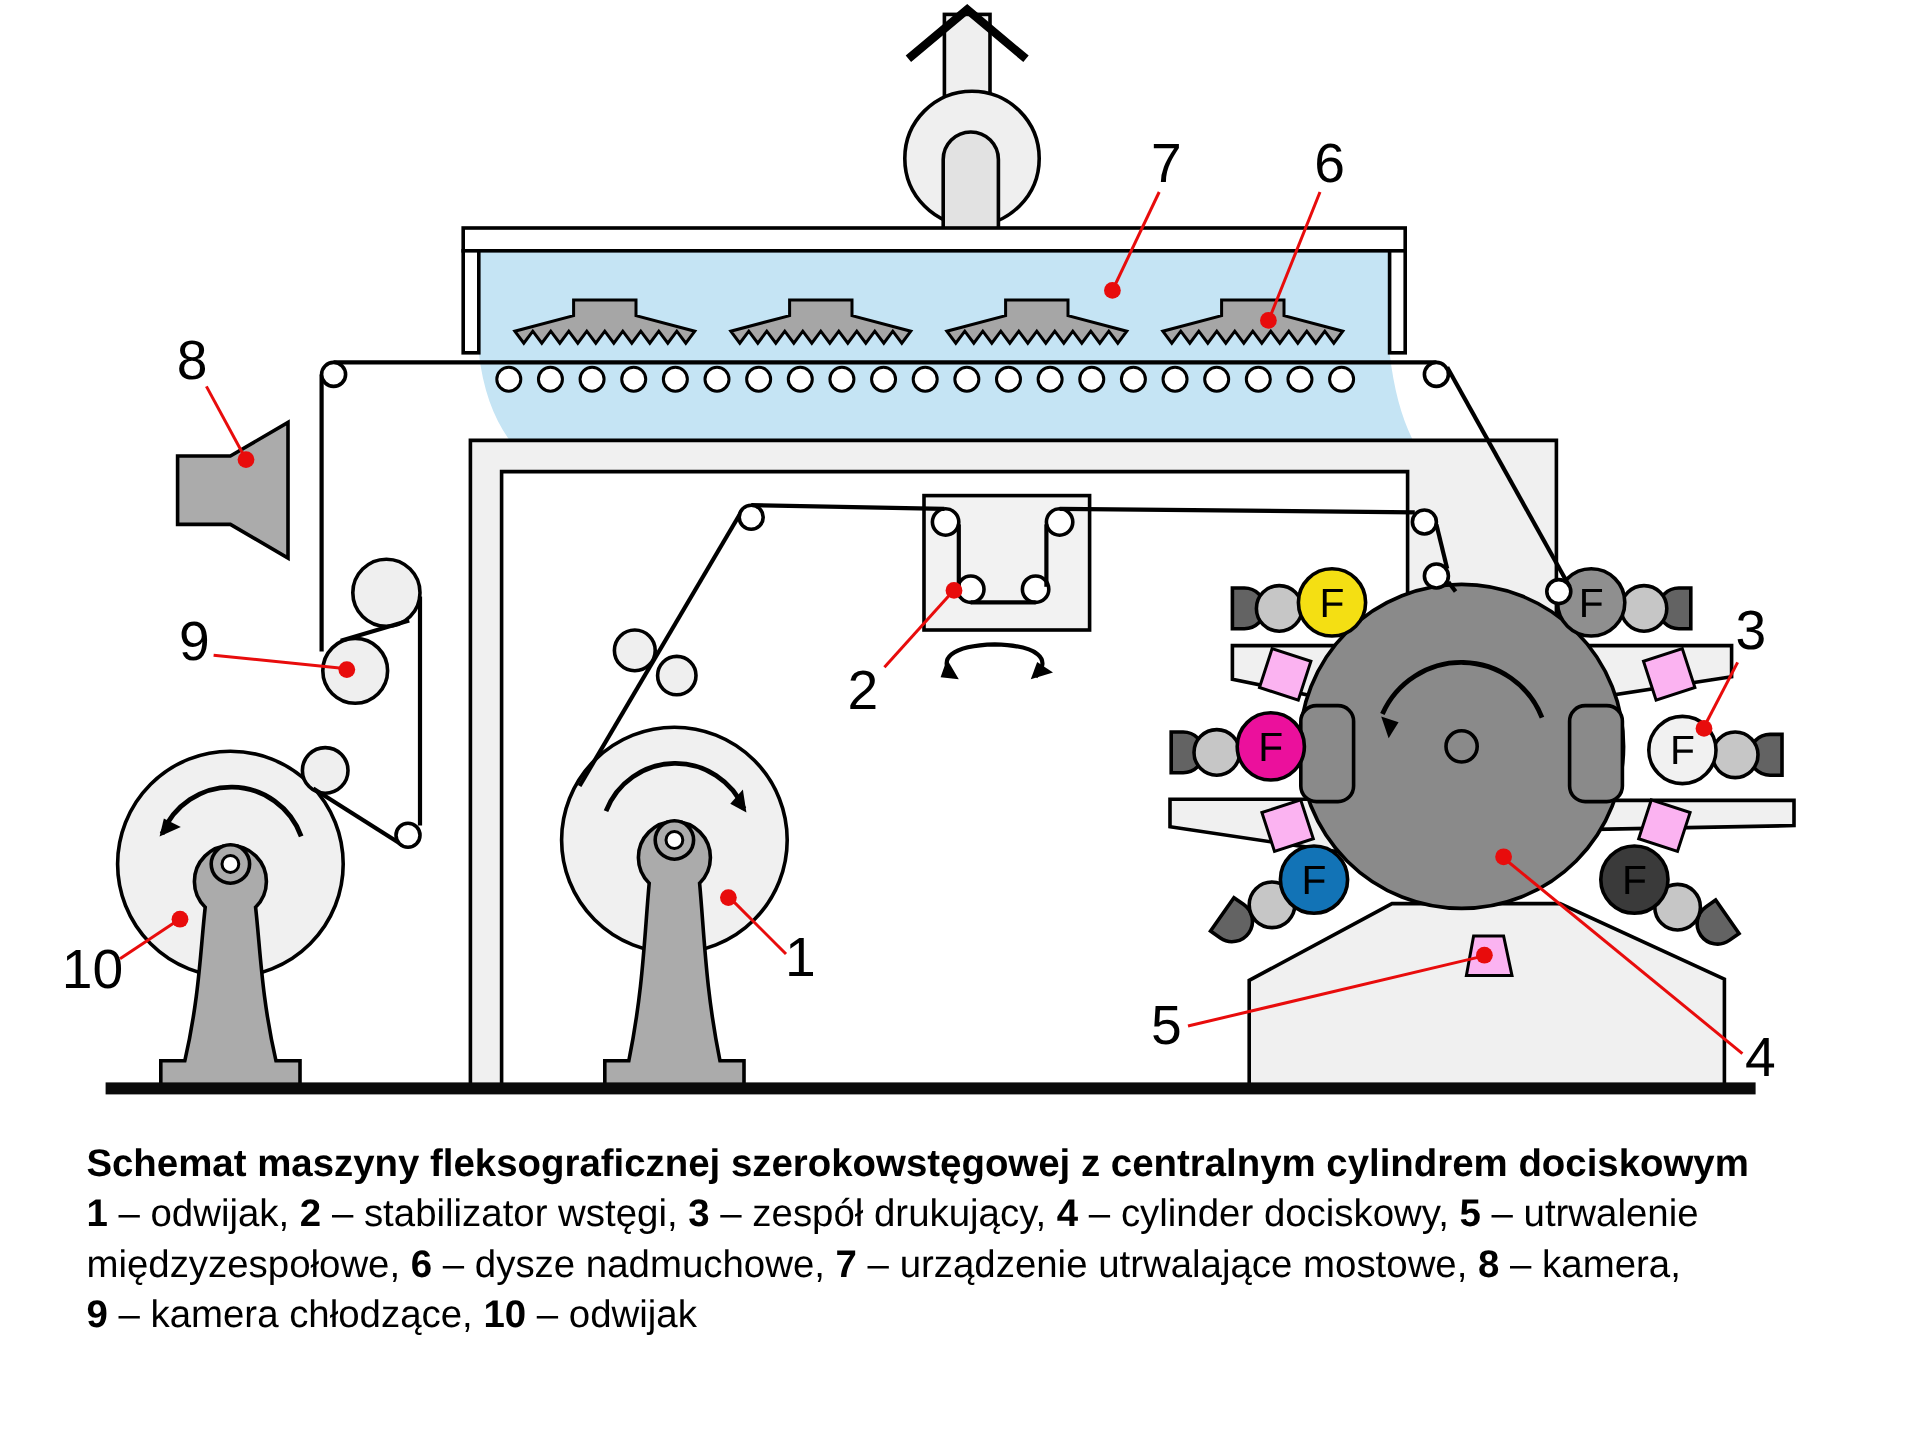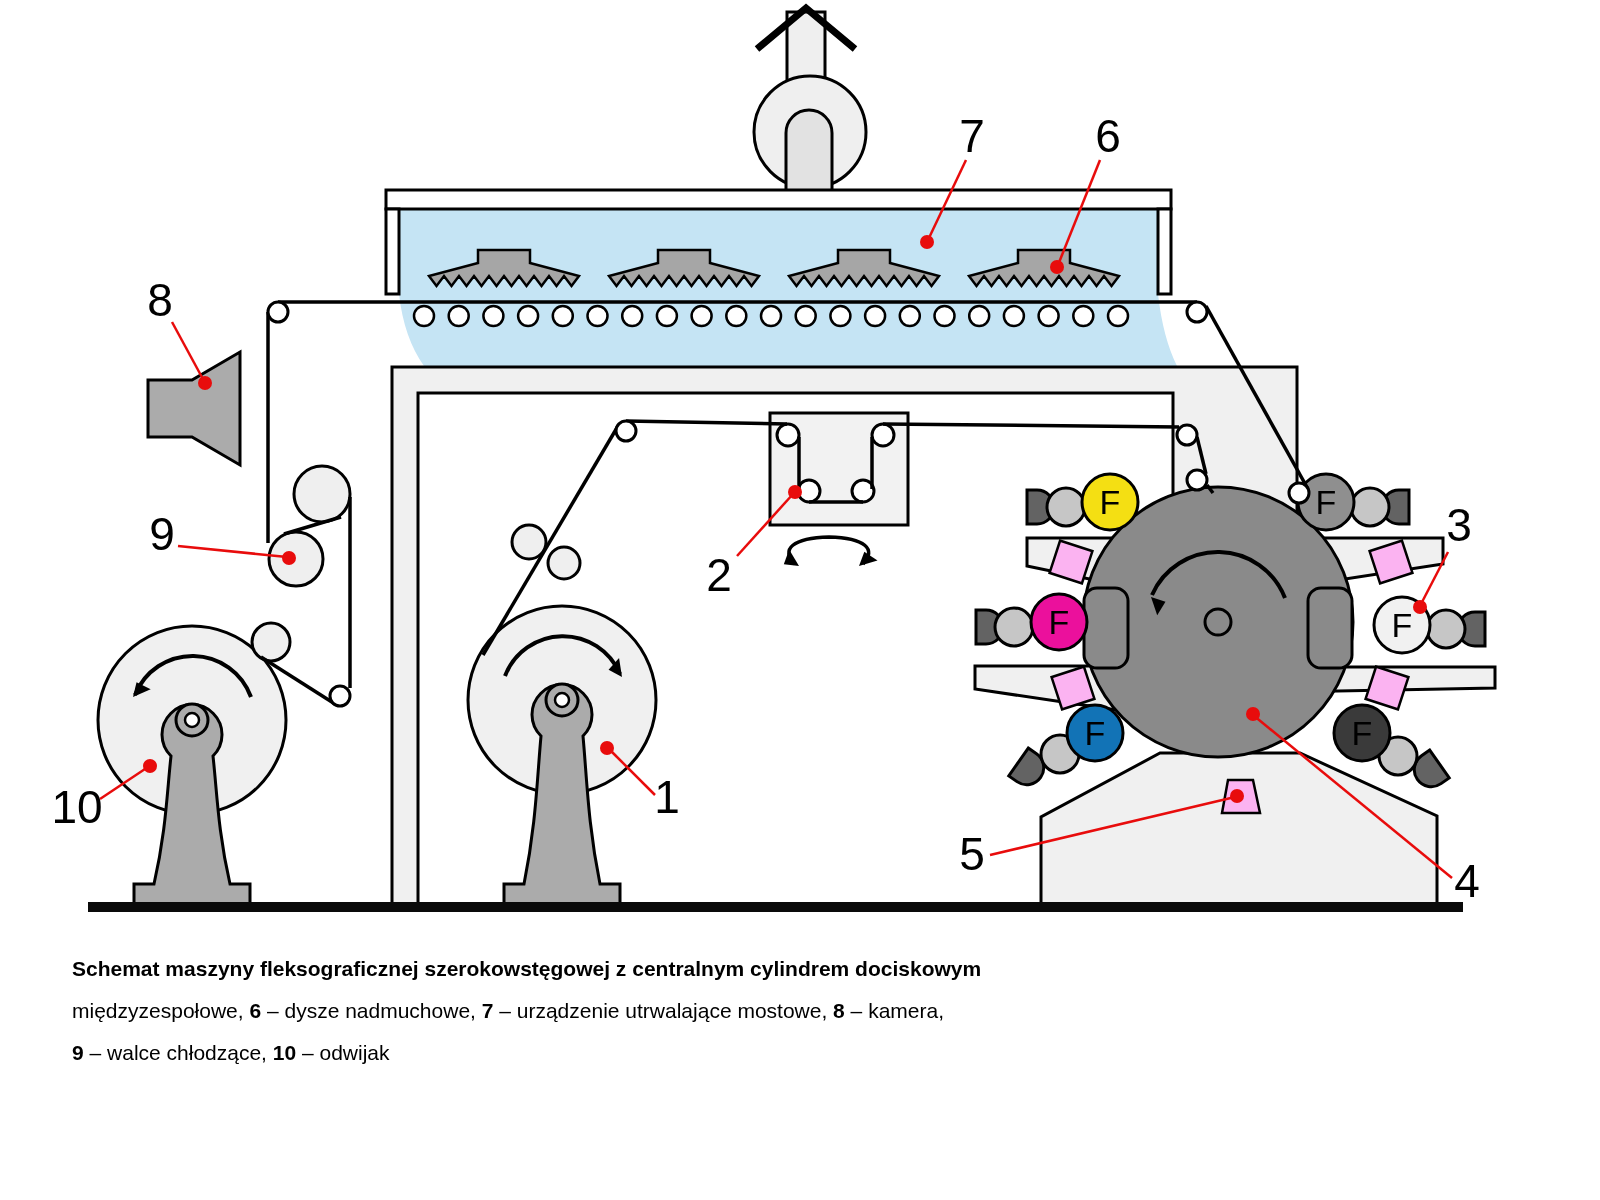--- a/index.html
+++ b/index.html
@@ -1,20 +1,20 @@
 <!DOCTYPE html>
 <html><head>
 <meta charset="utf-8">
 <style>
   html,body{margin:0;padding:0;background:#ffffff;}
   body{font-family:"Liberation Sans",sans-serif;}
   .page{position:relative;width:1600px;height:1200px;background:#ffffff;overflow:hidden;}
   svg{position:absolute;left:0;top:0;}
   .caption{position:absolute;left:72px;top:948px;width:1470px;color:#000;
-           font-size:21px;line-height:42px;letter-spacing:0;}
+           font-size:32px;line-height:42px;letter-spacing:0;}
   .caption .cap-title{font-weight:700;}
   .caption b{font-weight:700;}
   text{font-family:"Liberation Sans",sans-serif;}
   .num{font-size:46px;fill:#000;}
   .fletter{font-size:34px;fill:#000;}
 </style>
 </head>
 <body>
 
 <div class="page">
@@ -255,18 +255,19 @@
     <text class="num" x="972" y="152" text-anchor="middle">7</text>
     <text class="num" x="160" y="316" text-anchor="middle">8</text>
     <text class="num" x="162" y="550" text-anchor="middle">9</text>
     <text class="num" x="77" y="823" text-anchor="middle">10</text>
   </g>
 </svg>
 
 <div class="caption">
   <div class="cap-title">Schemat maszyny fleksograficznej szerokowstęgowej z centralnym cylindrem dociskowym</div>
   <div>
+        <div><b>1</b><span> – odwijak, </span><b>2</b><span> – stabilizator wstęgi, </span><b>3</b><span> – zespół drukujący, </span><b>4</b><span> – cylinder dociskowy, </span><b>5</b><span> – utrwalenie</span></div>
         <div><span>międzyzespołowe, </span><b>6</b><span> – dysze nadmuchowe, </span><b>7</b><span> – urządzenie utrwalające mostowe, </span><b>8</b><span> – kamera,</span></div>
-        <div><b>9</b><span> – walce chłodzące, </span><b>10</b><span> – odwijak</span></div>
+        <div><b>9</b><span> – kamera chłodzące, </span><b>10</b><span> – odwijak</span></div>
       </div>
 </div>
 
 </div>
 
 </body></html>

